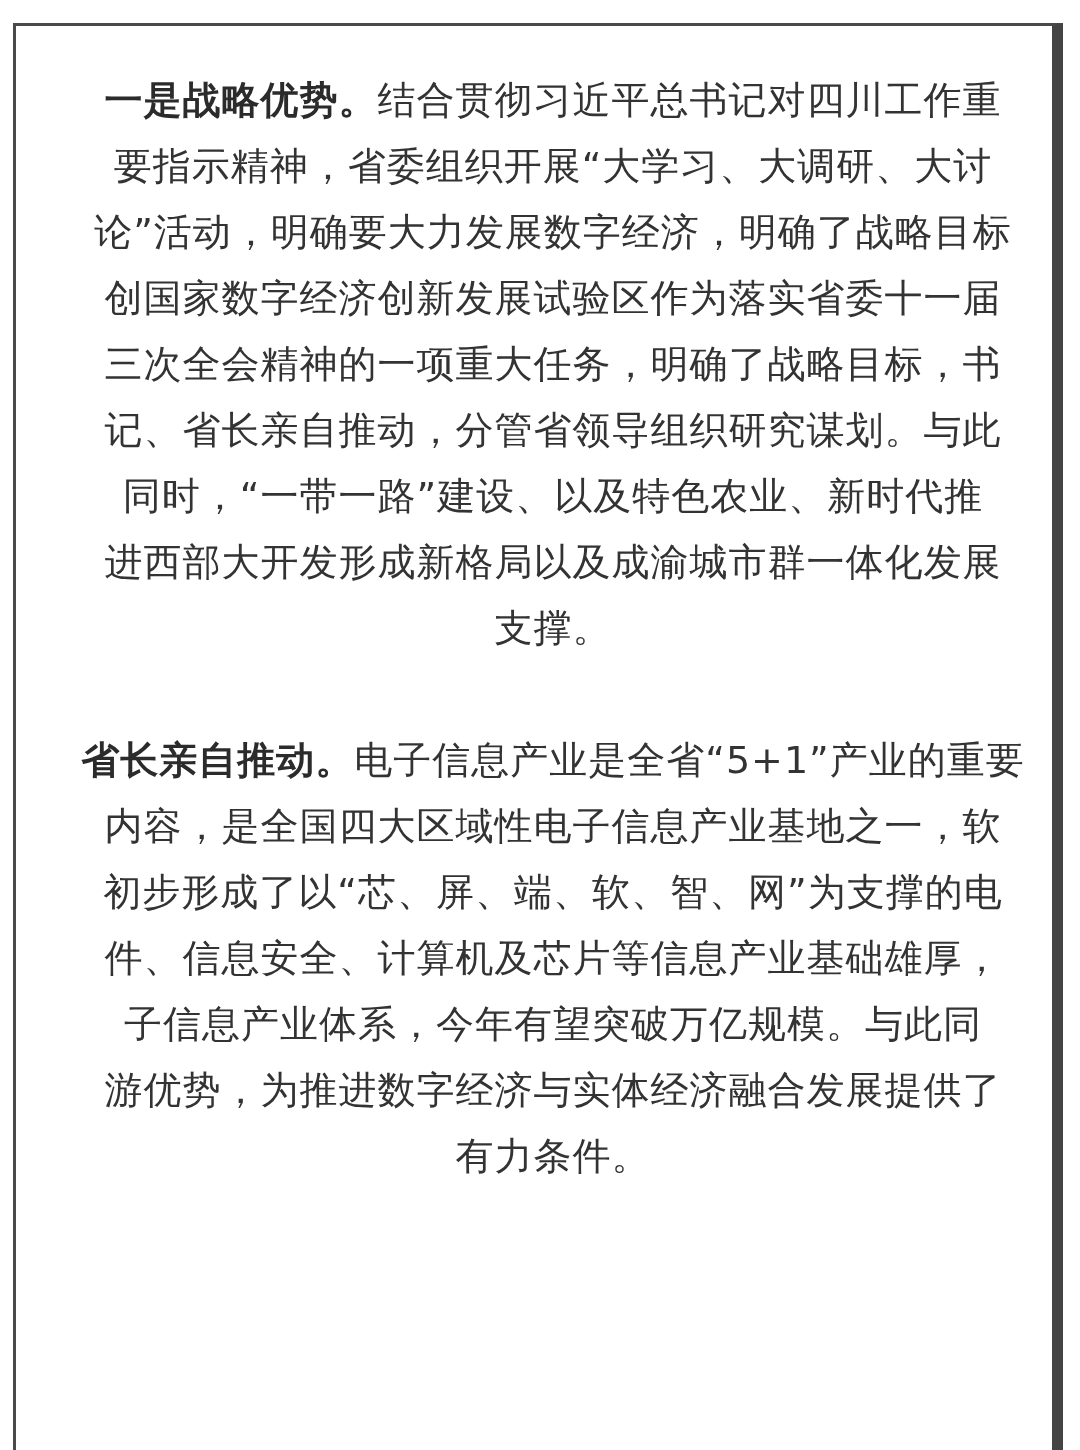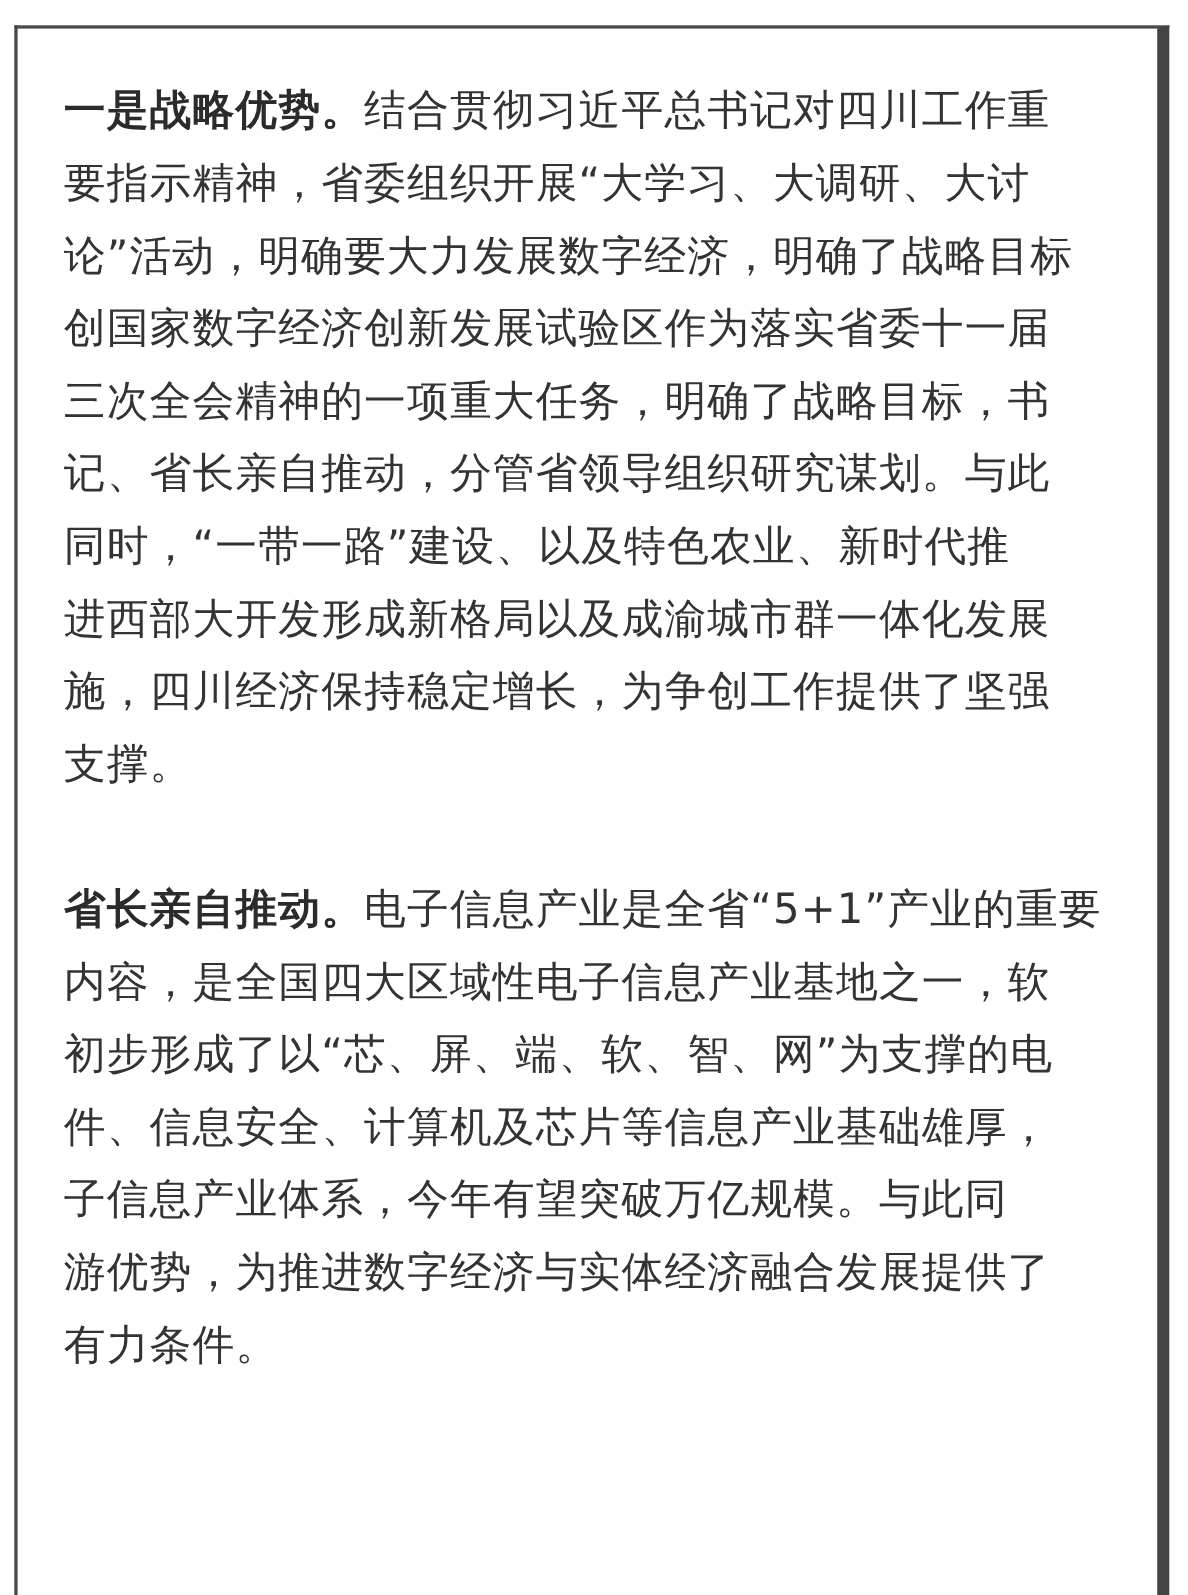--- a/index.html
+++ b/index.html
@@ -31,20 +31,21 @@
       left: 58px;
       top: 67px;
       width: 990px;
       color: #333333;
       font-size: 38px;
       line-height: 66px;
       letter-spacing: 1px;
     }
     .para {
       margin: 0 0 66px 0;
+      text-align: center;
     }
     .line {
       display: block;
       white-space: nowrap;
       height: 66px;
     }
     .lead {
       font-weight: bold;
       color: #2b2b2b;
     }
@@ -57,21 +58,20 @@
 <div class="content">
   <div class="para">
     <span class="line"><span class="lead">一是战略优势。</span><span>结合贯彻习近平总书记对四川工作重</span></span>
     <span class="line">要指示精神，省委组织开展“大学习、大调研、大讨</span>
     <span class="line">论”活动，明确要大力发展数字经济，明确了战略目标</span>
     <span class="line">创国家数字经济创新发展试验区作为落实省委十一届</span>
     <span class="line">三次全会精神的一项重大任务，明确了战略目标，书</span>
     <span class="line">记、省长亲自推动，分管省领导组织研究谋划。与此</span>
     <span class="line">同时，“一带一路”建设、以及特色农业、新时代推</span>
     <span class="line">进西部大开发形成新格局以及成渝城市群一体化发展</span>
-    <span class="line">施，四川经济保持稳定增长，为争创工作提供了坚强</span>
     <span class="line">支撑。</span>
   </div>
 
   <div class="para">
     <span class="line"><span class="lead">省长亲自推动。</span><span>电子信息产业是全省“5+1”产业的重要</span></span>
     <span class="line">内容，是全国四大区域性电子信息产业基地之一，软</span>
     <span class="line">初步形成了以“芯、屏、端、软、智、网”为支撑的电</span>
     <span class="line">件、信息安全、计算机及芯片等信息产业基础雄厚，</span>
     <span class="line">子信息产业体系，今年有望突破万亿规模。与此同</span>
     <span class="line">游优势，为推进数字经济与实体经济融合发展提供了</span>

